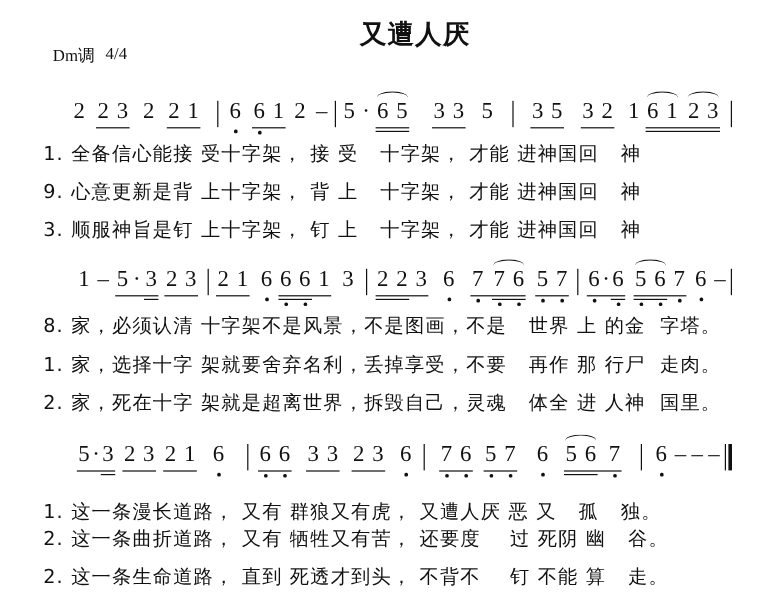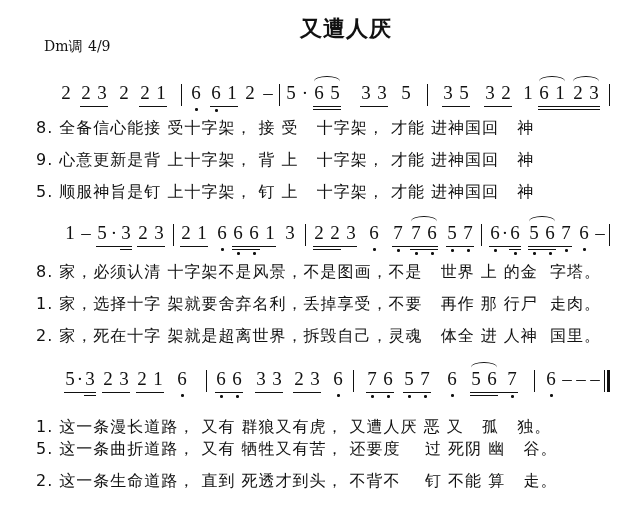--- a/index.html
+++ b/index.html
@@ -1,37 +1,37 @@
 <!DOCTYPE html>
 <html><head>
 <meta charset="utf-8">
 <style>
   html, body { margin: 0; padding: 0; background: #fff; }
   body { width: 640px; height: 507px; position: relative; overflow: hidden; color: #111; font-family: "DejaVu Serif", "Liberation Serif", serif; }
-  .abs { position: absolute; white-space: nowrap; }
+  .abs { position: absolute; white-space: nowrap; font-family: Liberation Serif, serif; }
   .title { left: 300px; top: 14px; font-family: "DejaVu Sans", "Liberation Sans", sans-serif; font-weight: bold; font-size: 22px; letter-spacing: 1px; }
   .key { left: 44px; top: 38px; font-size: 14px; }
   .meter { left: 88px; top: 38px; font-size: 14px; }
 
   .mrow { position: absolute; left: 0; height: 28px; }
   .n { position: absolute; font-family: "Liberation Serif", "DejaVu Serif", serif; font-size: 19px; line-height: 22px; top: 0; width: 12px; text-align: center; }
   .bar { position: absolute; top: 2px; width: 0; height: 22px; border-left: 1.5px solid #111; }
   .final { position: absolute; top: 2px; width: 3px; height: 22px; background: #111; }
   .ul { position: absolute; height: 0; border-top: 1.2px solid #111; }
   .dot { position: absolute; width: 2.5px; height: 2.5px; background: #111; border-radius: 50%; }
   .slur { position: absolute; height: 10px; border-top: 1.5px solid #111; border-radius: 50% 50% 0 0; }
 
   .lyric { position: absolute; left: 36px; font-family: "DejaVu Sans", "Liberation Sans", sans-serif; font-size: 16px; letter-spacing: 1px; white-space: pre; }
 </style>
 </head>
 <body>
 
 <div class="abs title">又遭人厌</div>
 <div class="abs key">Dm调</div>
-<div class="abs meter">4/9</div>
+<div class="abs meter">4/4</div>
 
 <div class="mrow" style="top:82px; width:640px;">
   <span class="n" style="left:60px">2</span>
   <span class="n" style="left:80px">2</span>
     <span class="n" style="left:96px">3</span>
   <span class="ul" style="left:80px; width:28px; top:24px"></span>
   <span class="n" style="left:118px">2</span>
   <span class="n" style="left:139px">2</span>
     <span class="n" style="left:155px">1</span>
   <span class="ul" style="left:139px; width:28px; top:24px"></span>
@@ -68,23 +68,23 @@
     <span class="n" style="left:554px">1</span>
   <span class="slur" style="left:539px; width:26px; top:-6px"></span>
   <span class="n" style="left:572px">2</span>
     <span class="n" style="left:588px">3</span>
   <span class="slur" style="left:573px; width:26px; top:-6px"></span>
   <span class="ul" style="left:538px; width:62px; top:24px"></span>
     <span class="ul" style="left:538px; width:62px; top:27px"></span>
   <span class="bar" style="left:609px"></span>
 </div>
 
-<div class="lyric" style="top:118px">8. 全备信心能接 受十字架， 接 受   十字架， 才能 进神国回   神</div>
+<div class="lyric" style="top:118px">1. 全备信心能接 受十字架， 接 受   十字架， 才能 进神国回   神</div>
 <div class="lyric" style="top:150px">9. 心意更新是背 上十字架， 背 上   十字架， 才能 进神国回   神</div>
-<div class="lyric" style="top:182px">5. 顺服神旨是钉 上十字架， 钉 上   十字架， 才能 进神国回   神</div>
+<div class="lyric" style="top:182px">3. 顺服神旨是钉 上十字架， 钉 上   十字架， 才能 进神国回   神</div>
 
 <div class="mrow" style="top:222px; width:640px;">
   <span class="n" style="left:64px">1</span>
   <span class="n" style="left:80px">–</span>
   <span class="n" style="left:96px">5</span>
     <span class="n" style="left:108px">·</span>
     <span class="n" style="left:120px">3</span>
   <span class="ul" style="left:96px; width:36px; top:24px"></span>
     <span class="ul" style="left:120px; width:12px; top:27px"></span>
   <span class="n" style="left:137px">2</span>
@@ -205,14 +205,14 @@
   <span class="n" style="left:545px">6</span>
     <span class="dot" style="left:550px; top:26px"></span>
   <span class="n" style="left:561px">–</span>
     <span class="n" style="left:575px">–</span>
     <span class="n" style="left:589px">–</span>
   <span class="bar" style="left:604px"></span>
     <span class="final" style="left:607px"></span>
 </div>
 
 <div class="lyric" style="top:417px">1. 这一条漫长道路， 又有 群狼又有虎， 又遭人厌 恶 又   孤   独。</div>
-<div class="lyric" style="top:439px">5. 这一条曲折道路， 又有 牺牲又有苦， 还要度    过 死阴 幽   谷。</div>
+<div class="lyric" style="top:439px">2. 这一条曲折道路， 又有 牺牲又有苦， 还要度    过 死阴 幽   谷。</div>
 <div class="lyric" style="top:471px">2. 这一条生命道路， 直到 死透才到头， 不背不    钉 不能 算   走。</div>
 
 </body></html>

